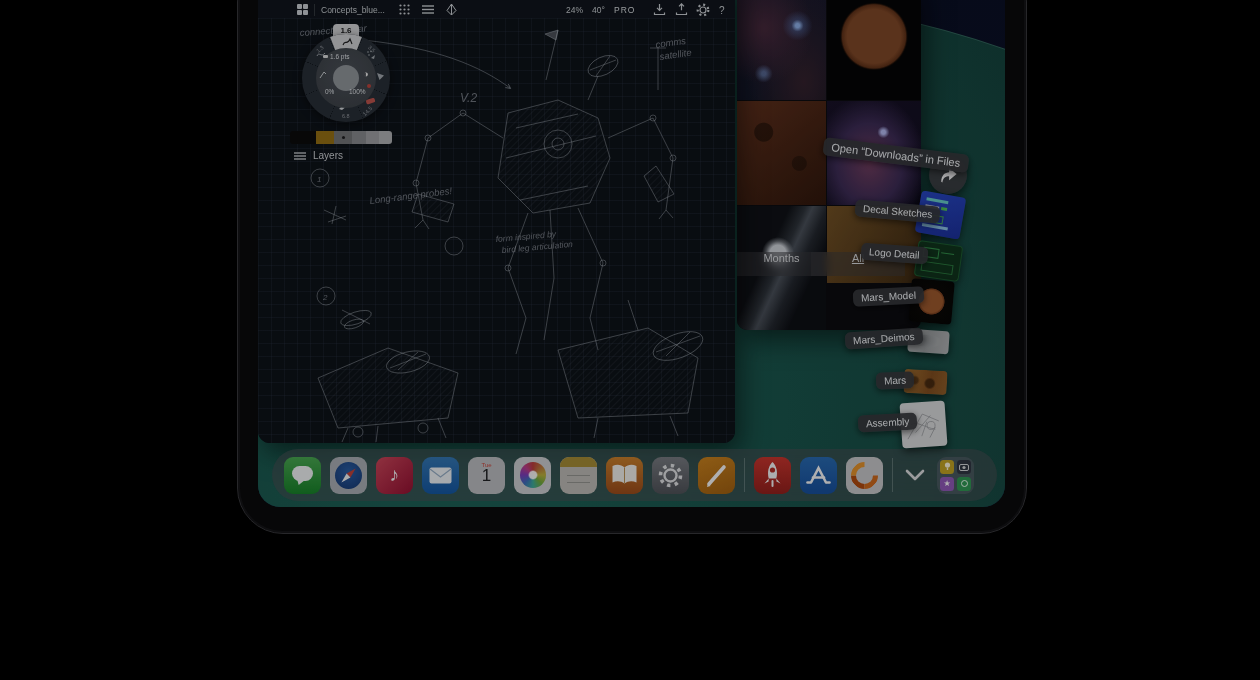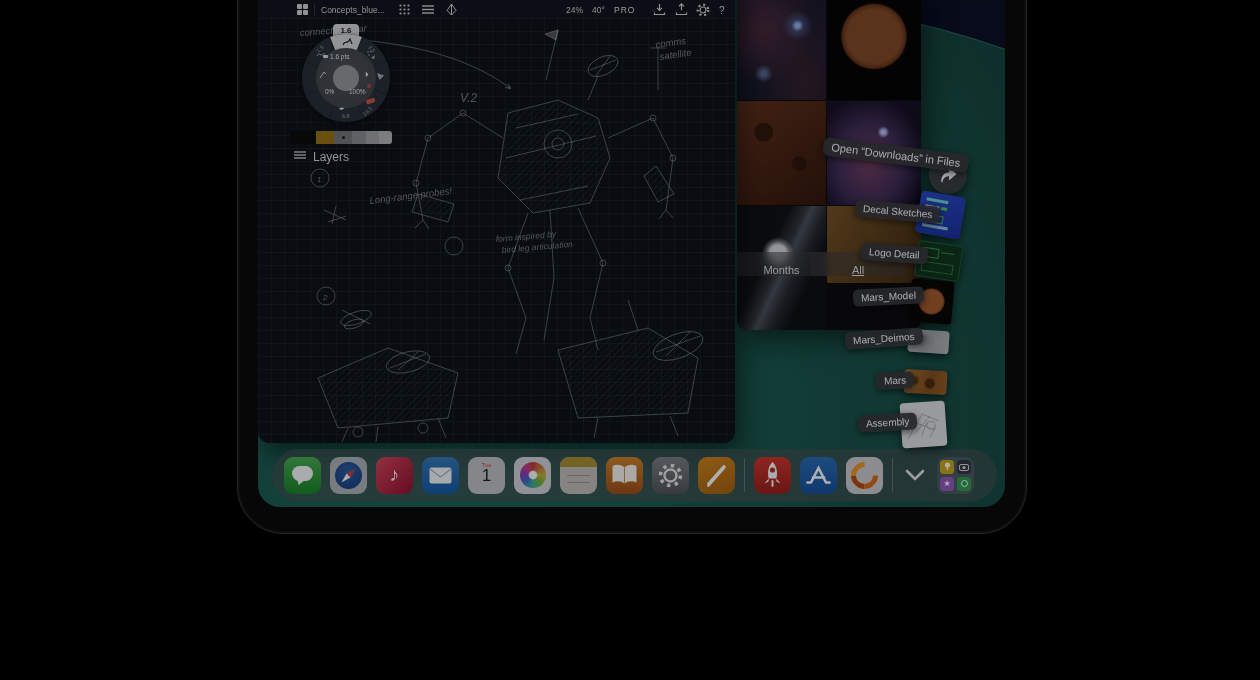--- a/index.html
+++ b/index.html
@@ -32,21 +32,21 @@
     linear-gradient(140deg,#5c2f1c,#402012 60%,#2e160c);}
   .ph-orion{left:90px;top:121px;width:94px;height:104px;background:
     radial-gradient(circle at 60% 30%,rgba(190,200,255,.85) 0 2px,transparent 6px),
     radial-gradient(ellipse at 45% 60%,#6a3a5a 0%,#3a2a52 45%,transparent 78%),
     linear-gradient(160deg,#171126,#0d0b1b);}
   .ph-voyager{left:0;top:226px;width:89px;height:124px;background:
     radial-gradient(circle at 46% 38%,#c4c8ce 0 8px,rgba(160,165,172,.5) 12px,transparent 16px),
     linear-gradient(115deg,#0f1116 36%,#2c3138 47%,#474d56 52%,#22262d 62%,#0d0f14 74%);}
   .ph-golden{left:90px;top:226px;width:94px;height:77px;background:
     linear-gradient(120deg,#6e4e24,#4a3317 70%,#3a2812);}
-  .seg{position:absolute;top:272px;height:24px;display:flex;align-items:flex-end;justify-content:center;
+  .seg{position:absolute;top:272px;height:24px;display:flex;align-items:flex-start;justify-content:center;
     background:rgba(55,56,60,.5);backdrop-filter:blur(5px);color:#cfd1d4;font-size:11px;}
   
   .cwin{position:absolute;left:0;top:0;width:477px;height:463px;background:#0f141b;
     border-radius:0 0 12px 12px;overflow:hidden;box-shadow:6px 10px 26px rgba(0,0,0,.5);}
   .canvas{position:absolute;left:0;top:38px;right:0;bottom:0;background-color:#0d1218;
     background-image:linear-gradient(rgba(95,115,145,.10) 1px,transparent 1px),
       linear-gradient(90deg,rgba(95,115,145,.10) 1px,transparent 1px);background-size:13px 13px;}
   .tbt{position:absolute;top:25px;font-size:8.5px;color:#bfc3c8;}
   .tico{position:absolute;top:23px;}
   .vline{position:absolute;width:1px;background:rgba(255,255,255,.14);}
@@ -60,22 +60,22 @@
   .wedge{position:absolute;inset:0;background:#c6c7c9;clip-path:polygon(50% 50%,26% -12%,74% -12%);}
   .wnum{position:absolute;font-size:5.5px;color:#8b9097;}
   .winner{position:absolute;left:18px;top:24px;width:60px;height:60px;border-radius:50%;
     background:radial-gradient(circle at 50% 42%,#474c53 0%,#3b4046 80%);}
   .wknob{position:absolute;left:17px;top:17px;width:26px;height:26px;border-radius:50%;background:#8a8f94;}
   .wtxt{position:absolute;font-size:6.5px;color:#d7dade;}
   .swatchbar{position:absolute;left:32px;top:151px;width:102px;height:13px;display:flex;border-radius:3px;overflow:hidden;}
   .sw{height:100%;position:relative;}
   .sw-dot::after{content:"";position:absolute;left:50%;top:50%;width:3px;height:3px;margin:-1.5px;
     border-radius:50%;background:#1c1c1e;}
-  .layersrow{position:absolute;left:36px;top:170px;display:flex;align-items:flex-start;gap:7px;
-    color:#c3c6c9;font-size:12px;}
+  .layersrow{position:absolute;left:36px;top:170px;display:flex;align-items:flex-end;gap:7px;
+    color:#c3c6c9;font-size:10px;}
   
   .pill{position:absolute;background:rgba(52,54,58,.94);color:#e3e5e8;font-size:10px;
     padding:3px 8px;border-radius:5.5px;white-space:nowrap;box-shadow:0 2px 7px rgba(0,0,0,.55);}
   .thumb{position:absolute;box-shadow:0 3px 9px rgba(0,0,0,.6);border-radius:4px;}
   .sharebtn{position:absolute;left:671px;top:176px;width:38px;height:38px;border-radius:50%;
     background:rgba(56,58,62,.96);display:flex;align-items:center;justify-content:center;
     box-shadow:0 3px 10px rgba(0,0,0,.6);}
   
   .dock{position:absolute;left:14px;top:469px;width:725px;height:52px;border-radius:26px;
     background:rgba(72,74,80,.52);backdrop-filter:blur(10px);display:flex;align-items:center;

